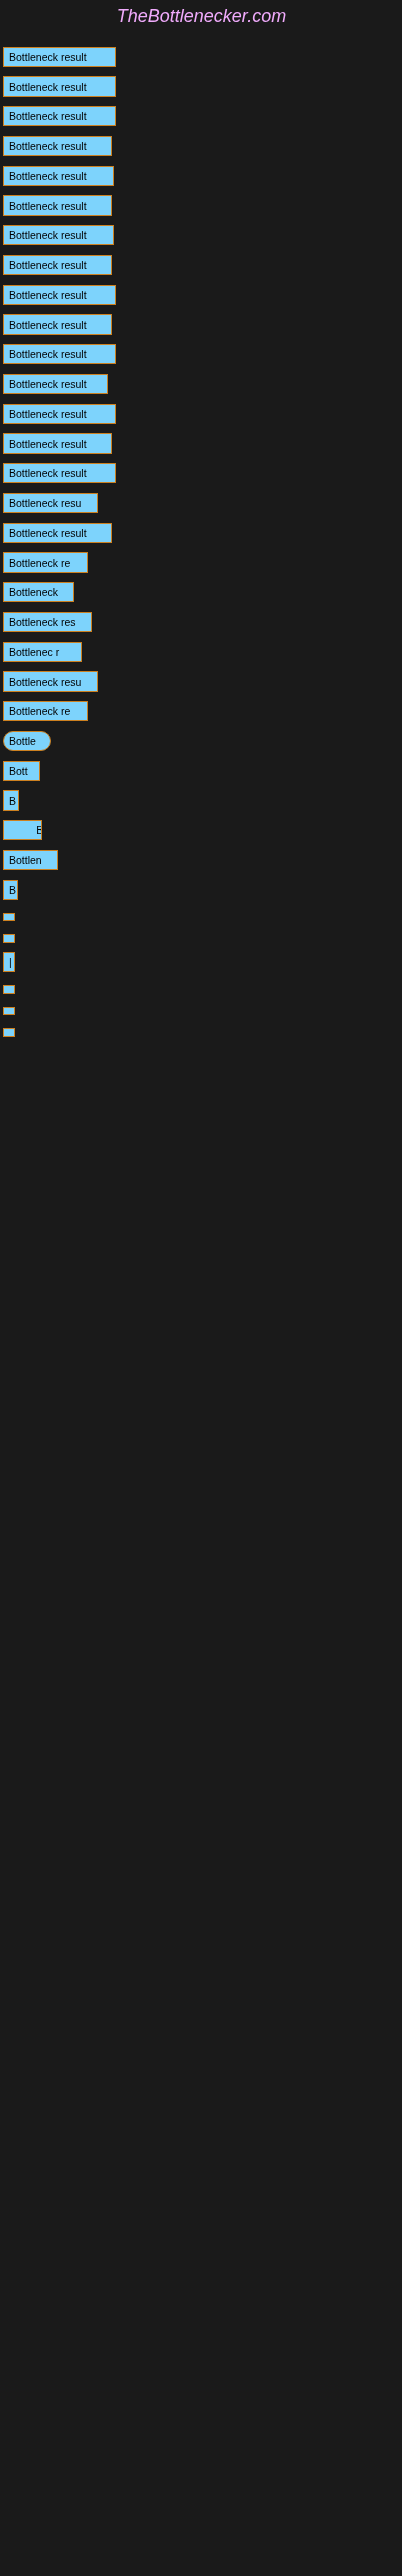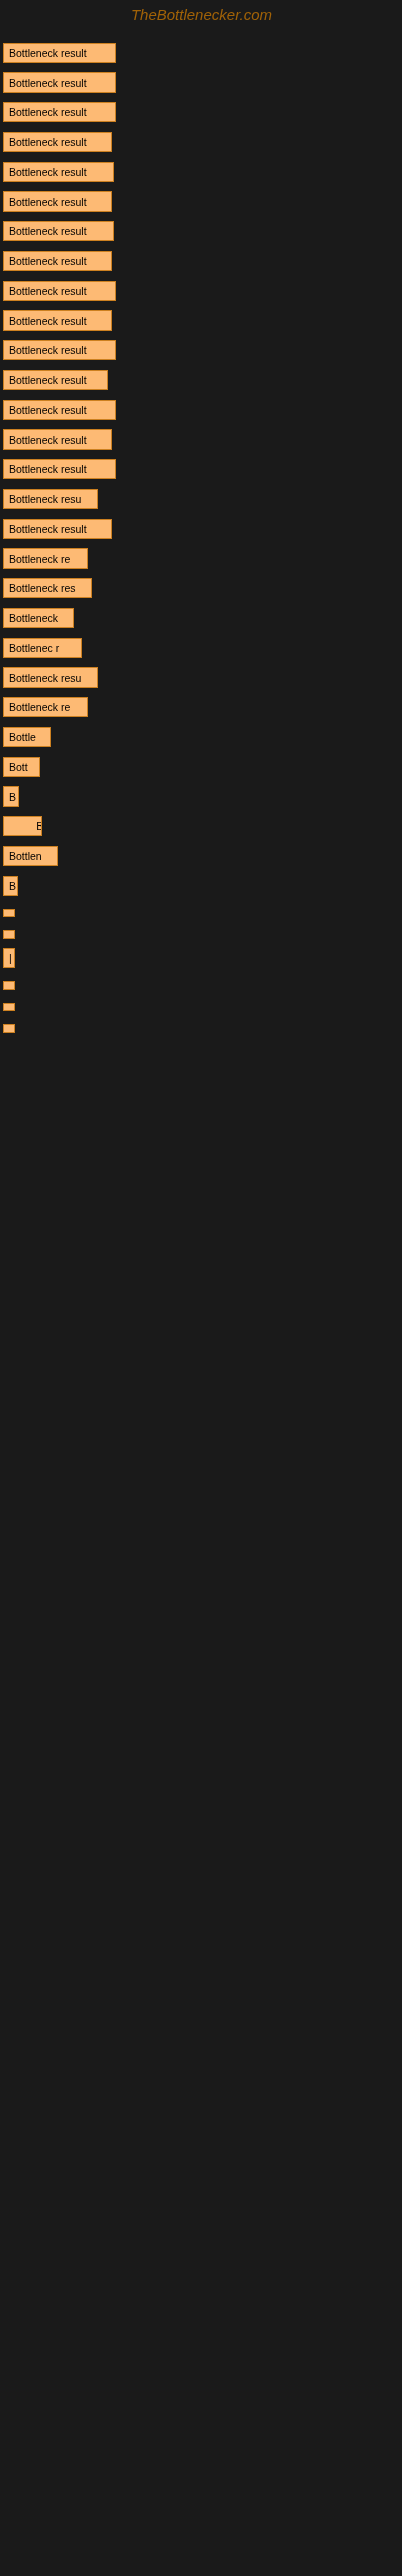--- a/index.html
+++ b/index.html
@@ -11,37 +11,37 @@
     body {
       background-color: #1a1a1a;
       width: 403px;
       min-height: 2576px;
       font-family: Arial, sans-serif;
       position: relative;
     }
 
     .site-title {
       text-align: center;
-      color: #a16207;
-      font-size: 15px;
+      color: #f0abfc;
+      font-size: 18px;
       padding: 6.4px 0;
       font-style: italic;
     }
 
     .bars-container {
       padding: 8px 0;
     }
 
     .bar-row {
       margin: 3.2px 0;
       padding: 1.6px 3.2px;
     }
 
     .bar {
-      background-color: #fdba74;
+      background-color: #7dd3fc;
       border: 0.8px solid #cc8020;
       color: #000;
       font-size: 10.5px;
       font-weight: normal;
       padding: 3.2px 4.8px;
       display: inline-block;
       white-space: nowrap;
       overflow: hidden;
     }
   </style>
@@ -62,26 +62,26 @@
     <div class="bar-row"><div class="bar" style="width: 113px;">Bottleneck result</div></div>
     <div class="bar-row"><div class="bar" style="width: 109px;">Bottleneck result</div></div>
     <div class="bar-row"><div class="bar" style="width: 113px;">Bottleneck result</div></div>
     <div class="bar-row"><div class="bar" style="width: 105px;">Bottleneck result</div></div>
     <div class="bar-row"><div class="bar" style="width: 113px;">Bottleneck result</div></div>
     <div class="bar-row"><div class="bar" style="width: 109px;">Bottleneck result</div></div>
     <div class="bar-row"><div class="bar" style="width: 113px;">Bottleneck result</div></div>
     <div class="bar-row"><div class="bar" style="width: 95px;">Bottleneck resu</div></div>
     <div class="bar-row"><div class="bar" style="width: 109px;">Bottleneck result</div></div>
     <div class="bar-row"><div class="bar" style="width: 85px;">Bottleneck re</div></div>
+    <div class="bar-row"><div class="bar" style="width: 71px;">Bottleneck</div></div>
     <div class="bar-row"><div class="bar" style="width: 89px;">Bottleneck res</div></div>
-    <div class="bar-row"><div class="bar" style="width: 71px;">Bottleneck</div></div>
     <div class="bar-row"><div class="bar" style="width: 79px;">Bottlenec r</div></div>
     <div class="bar-row"><div class="bar" style="width: 95px;">Bottleneck resu</div></div>
     <div class="bar-row"><div class="bar" style="width: 85px;">Bottleneck re</div></div>
-    <div class="bar-row"><div class="bar" style="width: 48px;">Bottle</div></div>
+    <div class="bar-row"><div class="bar" style="width: 48px; border-radius: 10px;">Bottle</div></div>
     <div class="bar-row"><div class="bar" style="width: 37px;">Bott</div></div>
     <div class="bar-row"><div class="bar" style="width: 16px;">B</div></div>
     <div class="bar-row"><div class="bar" style="width: 29px; padding-left: 32px;">Bot</div></div>
     <div class="bar-row"><div class="bar" style="width: 55px;">Bottlen</div></div>
     <div class="bar-row"><div class="bar" style="width: 14.5px;">B</div></div>
     <div class="bar-row"><div class="bar" style="width: 6.4px;"></div></div>
     <div class="bar-row"><div class="bar" style="width: 4.8px;"></div></div>
     <div class="bar-row"><div class="bar" style="width: 8px;">|</div></div>
     <div class="bar-row"><div class="bar" style="width: 6.4px;"></div></div>
     <div class="bar-row"><div class="bar" style="width: 4.8px;"></div></div>

